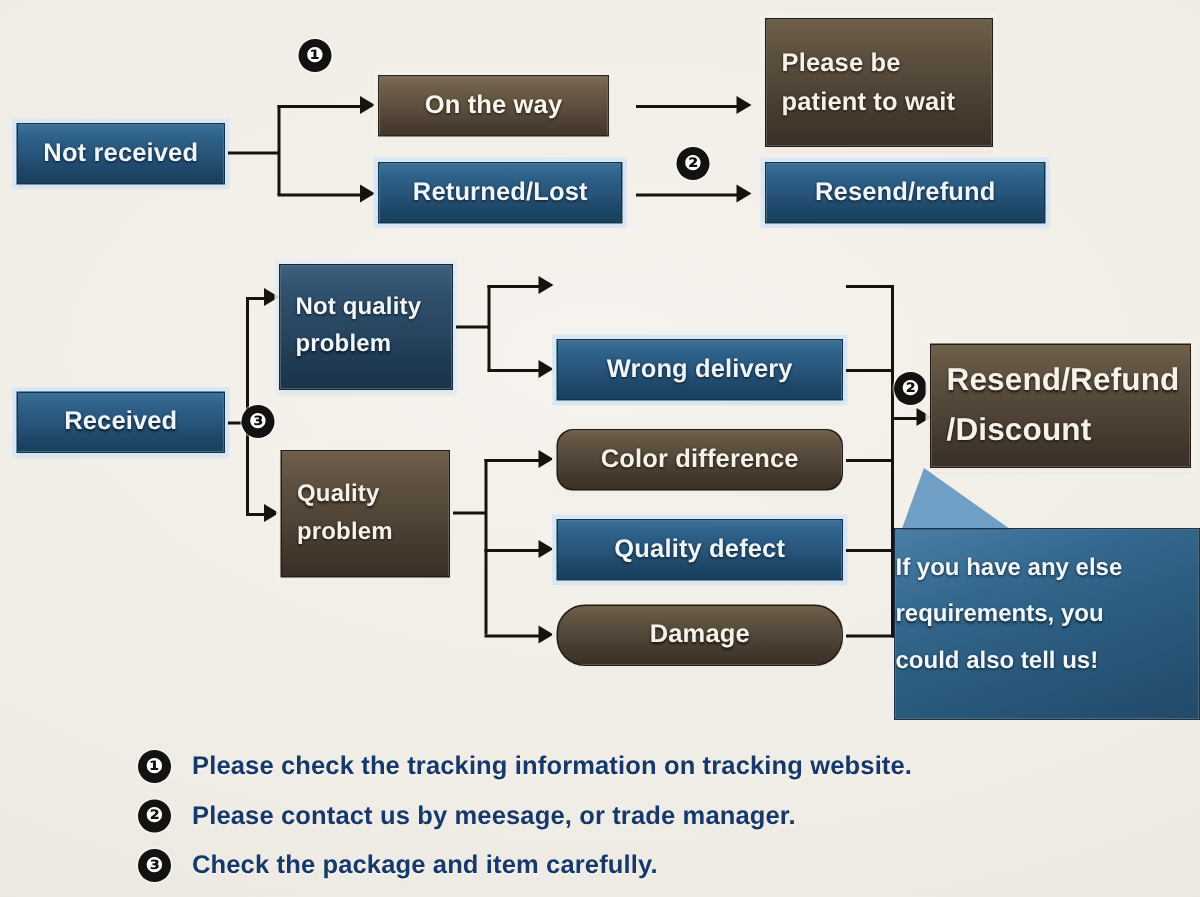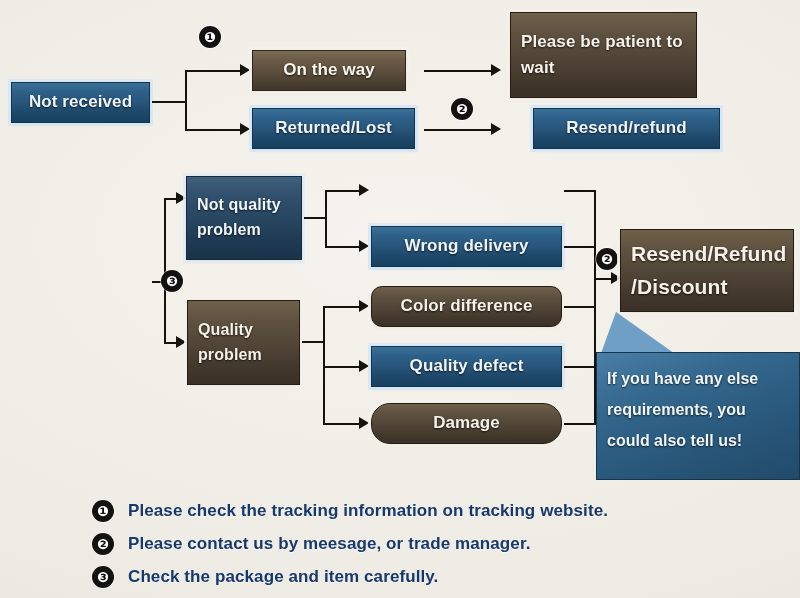--- a/index.html
+++ b/index.html
@@ -78,21 +78,21 @@
     box-shadow:0 0 0 1px rgba(255,255,255,.45);
   }
   
   .bubble{
     position:absolute;
     background:linear-gradient(160deg,#4a7ea6 0%,#35688e 30%,#2a5a7d 60%,#22496a 100%);
     color:#f0f8ff;
     font-weight:bold;
     text-shadow:0 1px 2px rgba(0,0,0,.7);
     box-sizing:border-box;
-    padding:10px 10px 8px 10px;
+    padding:10px 10px 8px 0;
     line-height:1.95;
     border:1px solid #16344b;
   }
   .bubble-tail{
     position:absolute;
     width:0;height:0;
     border-left:16px solid transparent;
     border-right:62px solid transparent;
     border-bottom:44px solid #6f9fc4;
   }
@@ -137,28 +137,31 @@
   <div class="hline" style="left:424px;top:70px;width:68px;"></div>
   <div class="arrow" style="left:491px;top:64px;"></div>
 
   <div class="hline" style="left:424px;top:129px;width:68px;"></div>
   <div class="arrow" style="left:491px;top:123px;"></div>
 
   <div class="marker" style="left:451px;top:98px;">
     <span>❷</span>
   </div>
 
-  <div class="node brown-dark left pad-l" style="left:510px;top:12px;width:187px;height:86px;font-size:17px;">
+  <div class="node brown-dark left pad-l" style="left:510px;top:12px;width:152px;height:86px;font-size:17px;">
     <span>Please be patient to wait</span>
   </div>
 
-  <div class="node blue center pad" style="left:510px;top:108px;width:187px;height:41px;font-size:17px;margin-left:23px;">
+  <div class="node blue center pad" style="left:510px;top:108px;width:187px;height:41px;font-size:17px;">
     <span>Resend/refund</span>
   </div>
 
+  <div class="node blue center pad" style="left:11px;top:261px;width:139px;height:41px;font-size:17px;">
+    <span>Received</span>
+  </div>
 
   <div class="hline" style="left:152px;top:281px;width:14px;"></div>
   <div class="vline" style="left:164px;top:198px;height:145px;"></div>
   <div class="hline" style="left:164px;top:198px;width:16px;"></div>
   <div class="arrow" style="left:176px;top:192px;"></div>
   <div class="hline" style="left:164px;top:342px;width:16px;"></div>
   <div class="arrow" style="left:176px;top:336px;"></div>
 
   <div class="marker" style="left:161px;top:270px;">
     <span>❸</span>

